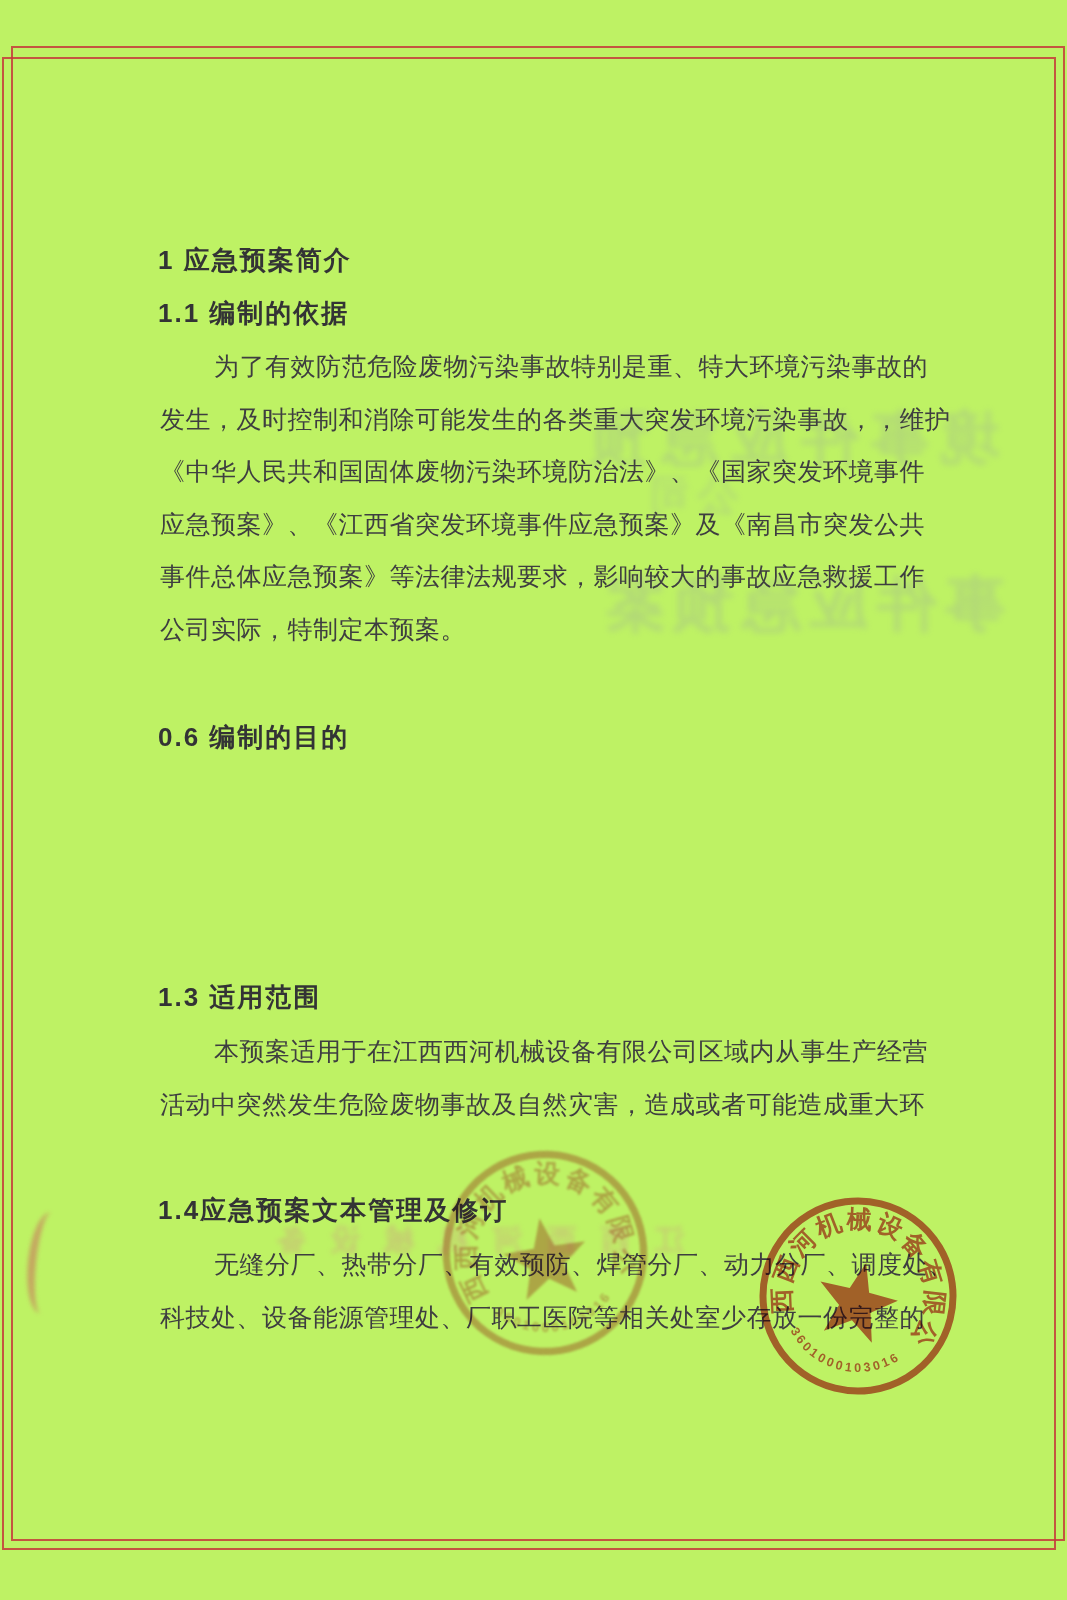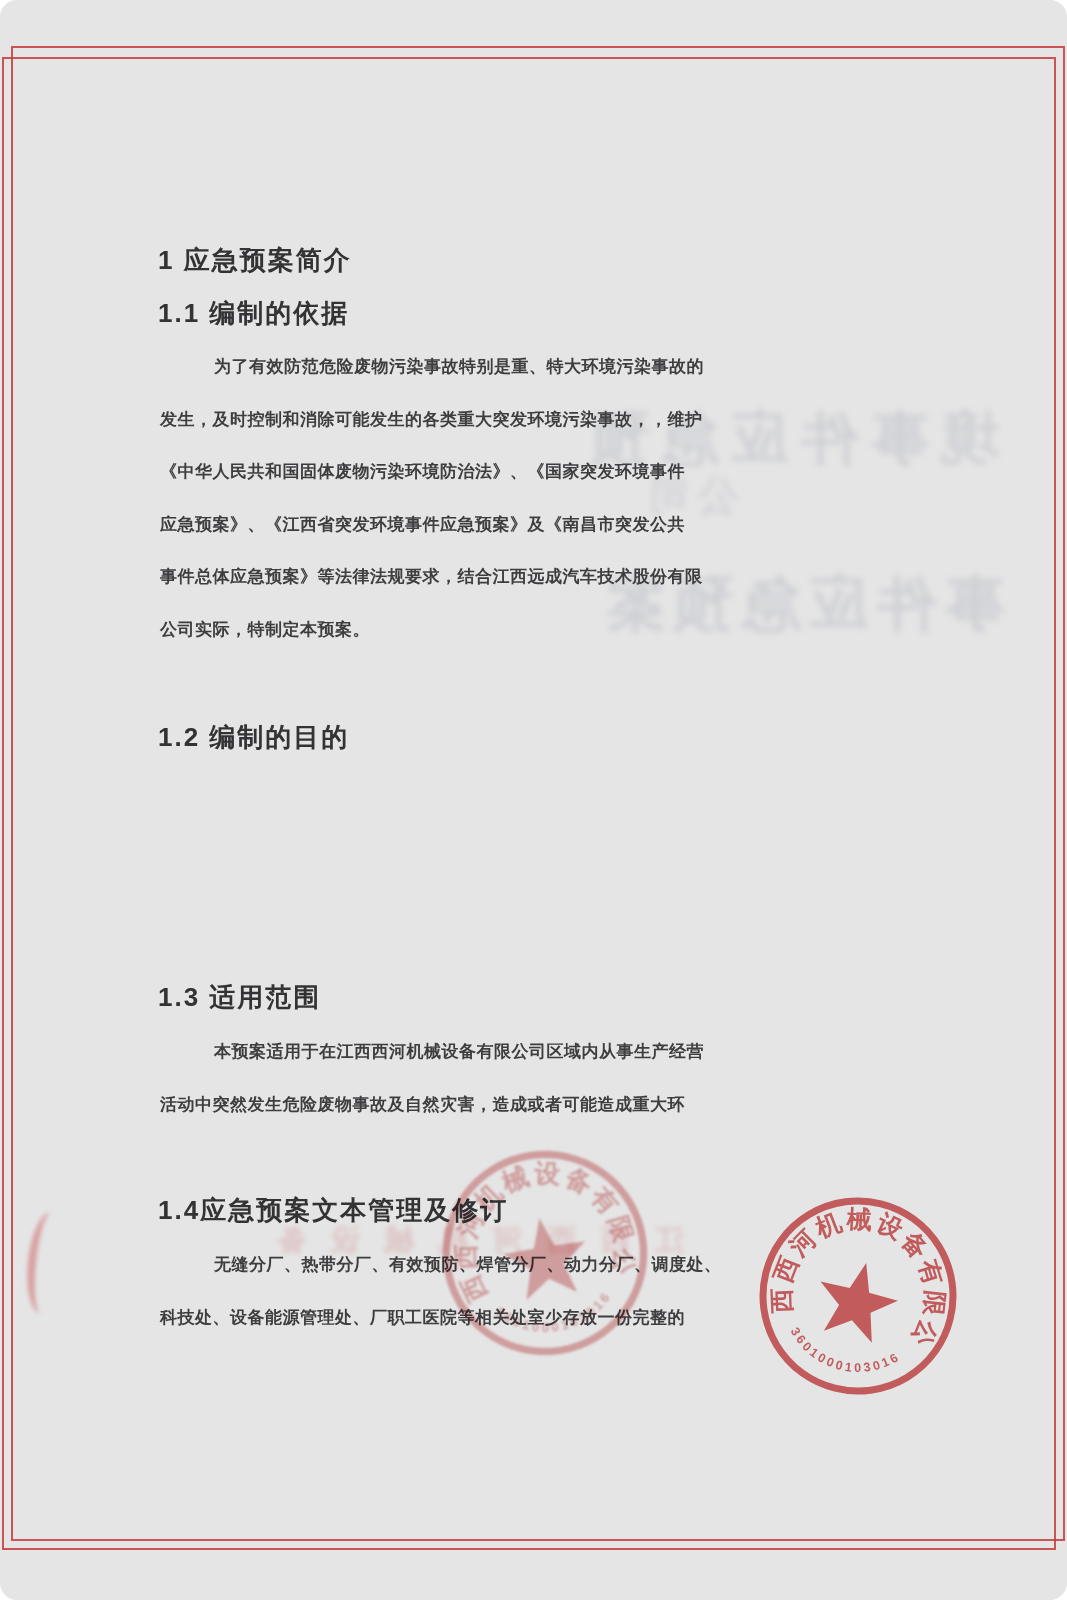--- a/index.html
+++ b/index.html
@@ -1,36 +1,35 @@
 <!DOCTYPE html>
 <html><head>
 <meta charset="utf-8">
 <style>
   html,body { margin:0; padding:0; background:#ffffff; }
   .page {
     position:relative; width:1067px; height:1600px;
-    background:#e5e5e5; overflow:hidden;
+    background:#bef264; overflow:hidden;
     font-family:"Liberation Serif","DejaVu Serif",serif;
     color:#3e3e40;
-    border-radius:17px;
   }
   
   .frame { position:absolute; border:2px solid rgba(197,57,57,0.85); pointer-events:none; }
   .frame.a { left:2px;  top:57px; width:1050px; height:1489px; }
   .frame.b { left:11px; top:46px; width:1050px; height:1491px; }
 
   
   .h-chapter, .h-section {
     position:absolute; left:158px; white-space:nowrap;
     font-family:"Liberation Sans","DejaVu Sans",sans-serif;
     font-weight:bold; font-size:26px; letter-spacing:2px; color:#333335;
   }
   
   .para { position:absolute; left:160px; width:748px; }
-  .line { font-size:17px; line-height:52.6px; white-space:nowrap; letter-spacing:0.5px;font-weight:bold; }
+  .line { font-size:25px; line-height:52.6px; white-space:nowrap; letter-spacing:0.5px; }
   .line.indent { padding-left:54px; }
 
   
   .ghost {
     position:absolute; transform:scaleX(-1); filter:blur(3px);
     font-family:"Liberation Sans","DejaVu Sans",sans-serif;
     font-weight:bold; white-space:nowrap; pointer-events:none;
   }
   .ghost.g1 { left:578px; top:400px; font-size:58px; letter-spacing:12px; color:#9296a8; opacity:.26; }
   .ghost.g2 { left:638px; top:468px; font-size:42px; letter-spacing:8px;  color:#9296a8; opacity:.22; }
@@ -66,25 +65,25 @@
   <div class="frame b"></div>
 
   <div class="h-chapter" style="top:243px">1 应急预案简介</div>
 
   <div class="h-section" style="top:296px">1.1 编制的依据</div>
   <div class="para" style="top:341px">
     <div class="line indent">为了有效防范危险废物污染事故特别是重、特大环境污染事故的</div>
     <div class="line">发生，及时控制和消除可能发生的各类重大突发环境污染事故，，维护</div>
     <div class="line">《中华人民共和国固体废物污染环境防治法》、《国家突发环境事件</div>
     <div class="line">应急预案》、《江西省突发环境事件应急预案》及《南昌市突发公共</div>
-    <div class="line">事件总体应急预案》等法律法规要求，结合江西远成汽车技术股份有限</div>
+    <div class="line">事件总体应急预案》等法律法规要求，影响较大的事故应急救援工作</div>
     <div class="line">公司实际，特制定本预案。</div>
   </div>
 
-  <div class="h-section" style="top:720px">1.2 编制的目的</div>
+  <div class="h-section" style="top:720px">0.6 编制的目的</div>
   <div class="para" style="top:764px">
   </div>
 
   <div class="h-section" style="top:980px">1.3 适用范围</div>
   <div class="para" style="top:1026px">
     <div class="line indent">本预案适用于在江西西河机械设备有限公司区域内从事生产经营</div>
     <div class="line">活动中突然发生危险废物事故及自然灾害，造成或者可能造成重大环</div>
   </div>
 
   <div class="h-section" style="top:1193px">1.4应急预案文本管理及修订</div>

